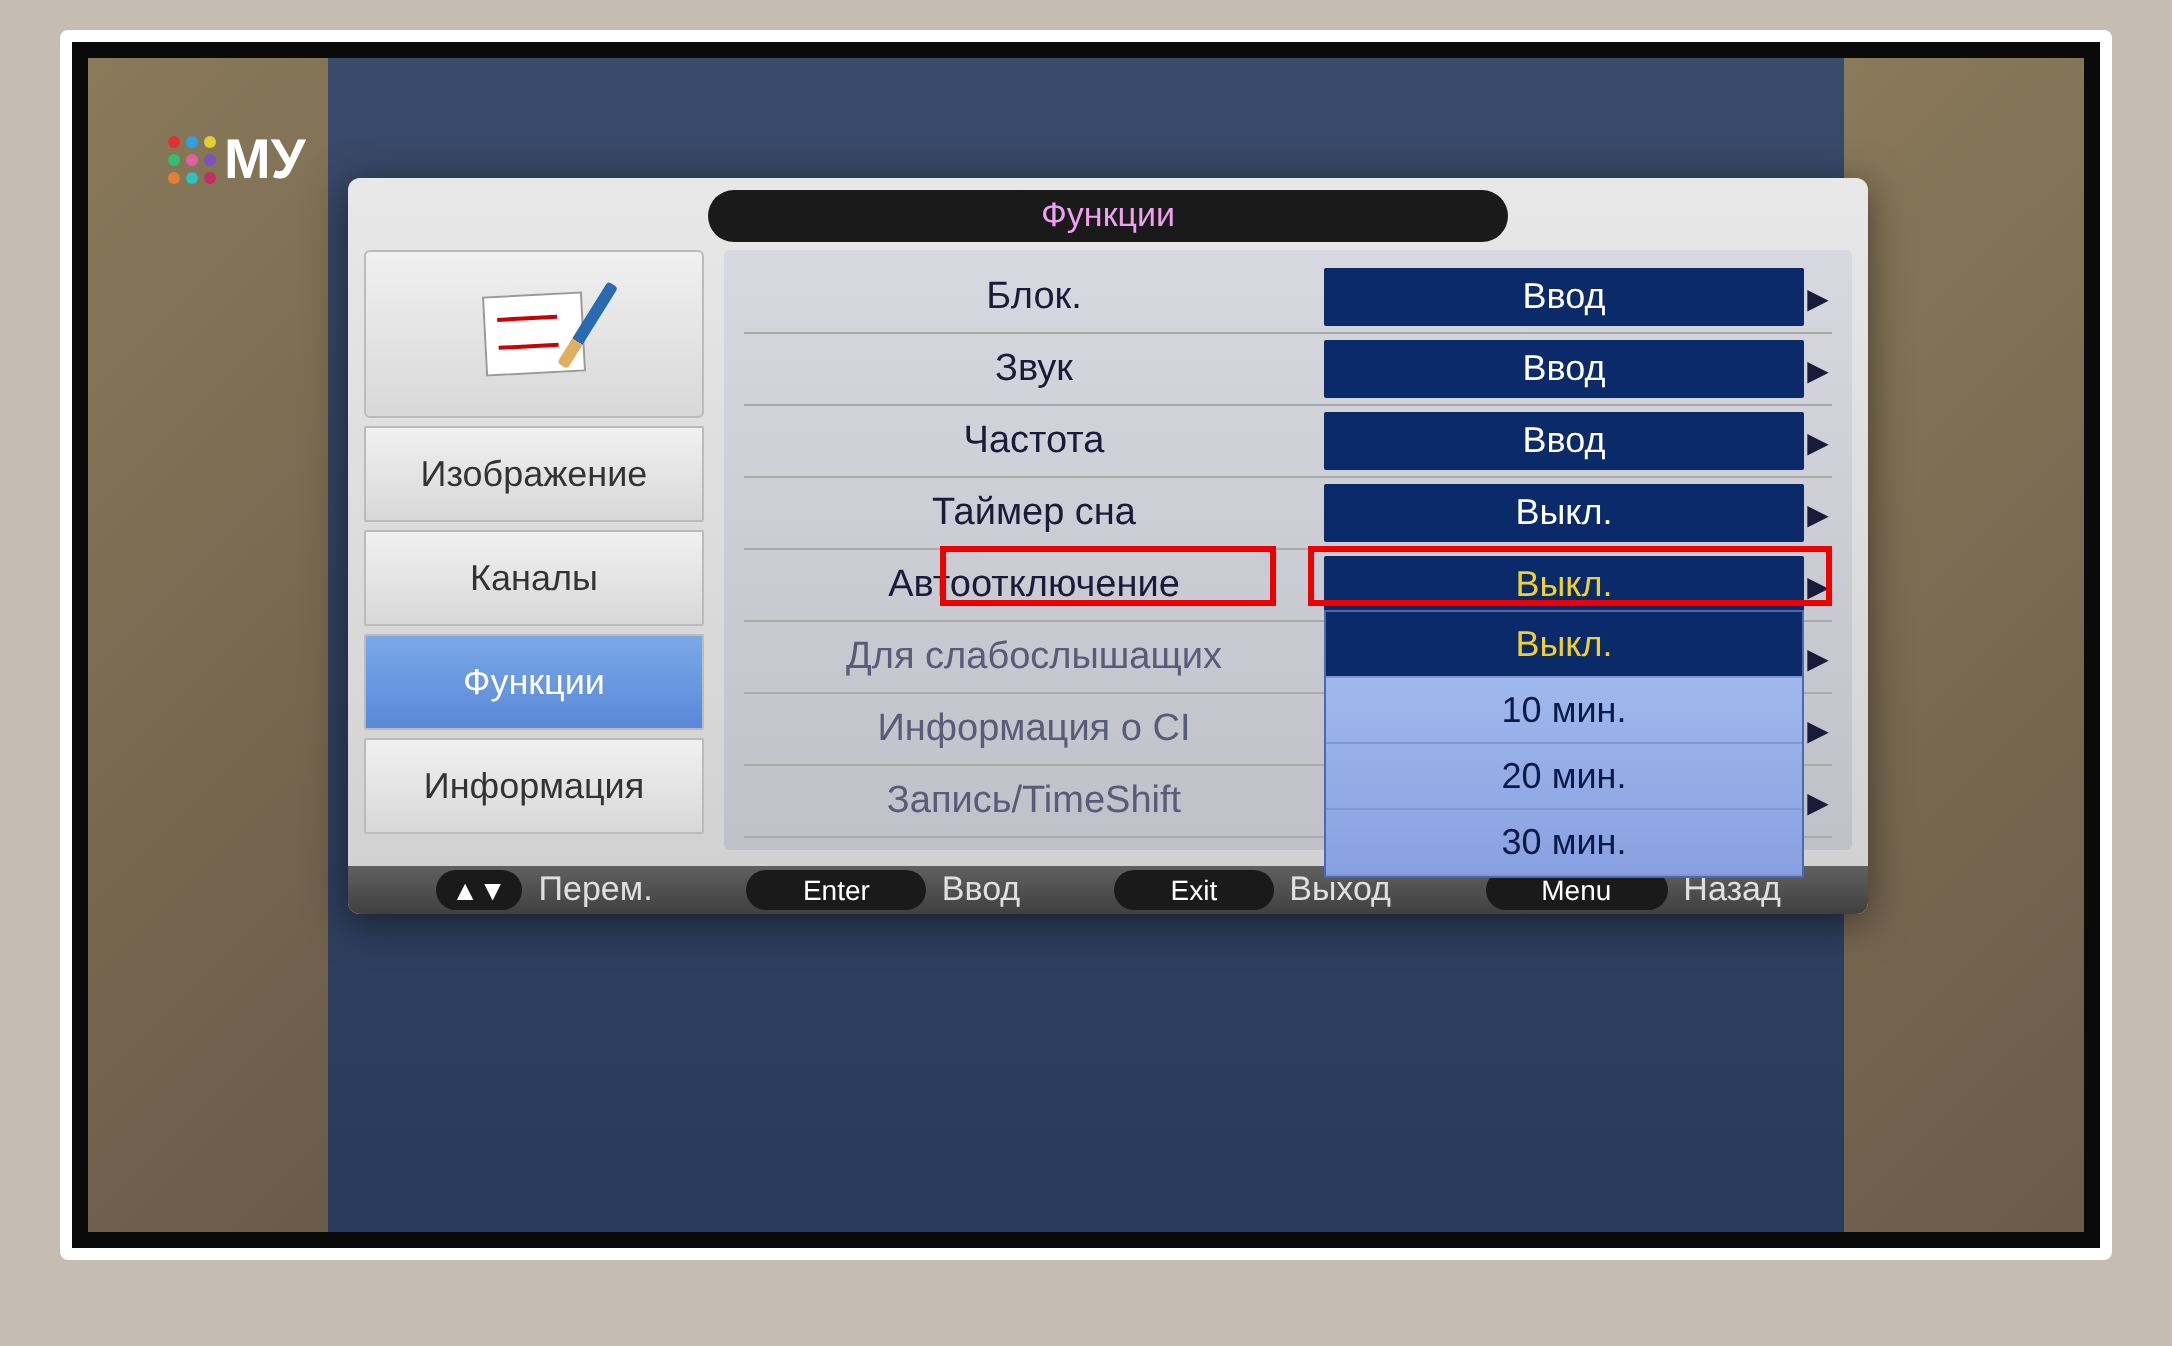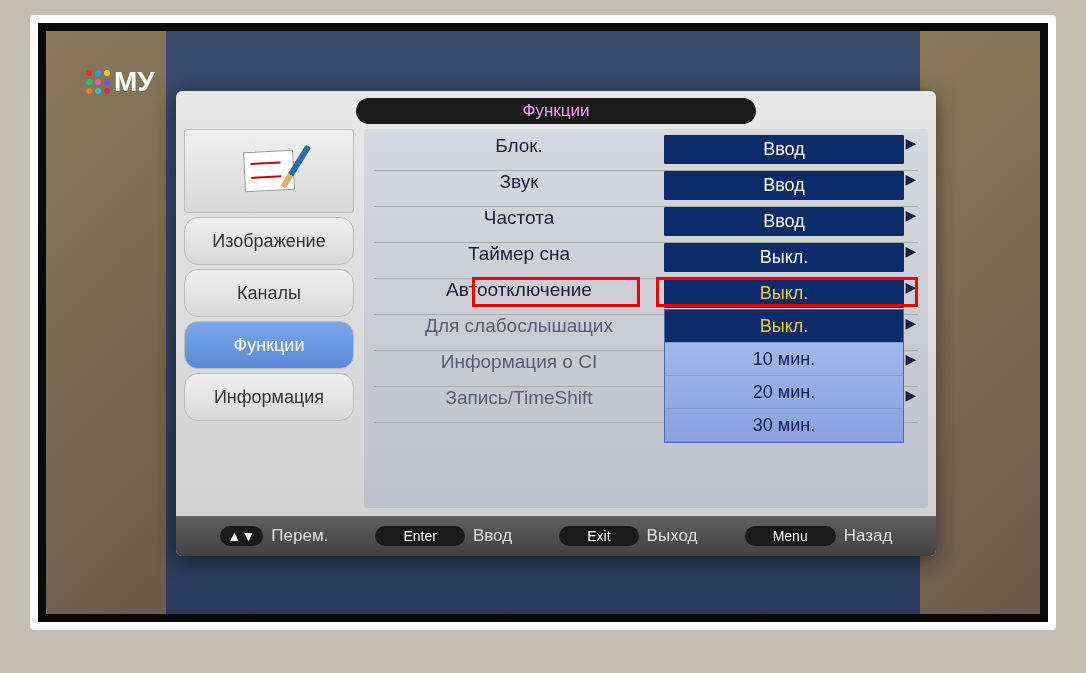--- a/index.html
+++ b/index.html
@@ -8,21 +8,21 @@
     background: #c5bdb2;
     font-family: Arial, sans-serif;
     position: relative;
     overflow: hidden;
   }
   .tv-frame {
     position: absolute;
     left: 30px; top: 15px;
     width: 1026px; height: 615px;
     background: #0a0a0a;
-    border: 8px solid #ffffff;
+    border: 6px solid #ffffff;
     border-radius: 4px;
   }
   .tv-screen {
     position: absolute;
     left: 8px; top: 8px; right: 8px; bottom: 8px;
     background: linear-gradient(180deg, #3a4a6a 0%, #2a3a5a 100%);
     overflow: hidden;
   }
   .bg-side-left, .bg-side-right {
     position: absolute; top: 0; bottom: 0; width: 120px;
@@ -34,21 +34,21 @@
     position: absolute; left: 40px; top: 35px;
     display: flex; align-items: center; gap: 4px;
   }
   .logo-dots { display: grid; grid-template-columns: repeat(3, 6px); gap: 3px; }
   .logo-dots span { width: 6px; height: 6px; border-radius: 50%; }
   .logo-text { color: #fff; font-size: 28px; font-weight: bold; }
 
   .osd-panel {
     position: absolute;
     left: 130px; top: 60px;
-    width: 760px; height: 465px;
+    width: 760px; height: 368px;
     background: linear-gradient(180deg, #e8e8e8, #d0d0d0);
     border-radius: 6px;
     box-shadow: 0 4px 20px rgba(0,0,0,0.5);
     display: flex;
     flex-direction: column;
   }
   .osd-header {
     height: 34px;
     display: flex; align-items: center; justify-content: center;
     padding: 6px 180px 0 180px;
@@ -96,40 +96,40 @@
     position: absolute; width: 6px; height: 48px;
     background: linear-gradient(180deg, #2a6ab0 70%, #e0b060 70%);
     transform: rotate(35deg);
     right: -6px; top: -8px;
     border-radius: 2px;
   }
   .sidebar-item {
     height: 48px;
     background: linear-gradient(180deg, #f0f0f0, #d8d8d8);
     border: 1px solid #bbb;
-    border-radius: 14px;
+    border-radius: 1px;
     display: flex; align-items: center; justify-content: center;
     color: #333;
     font-size: 18px;
     margin-bottom: 4px;
     cursor: pointer;
   }
   .sidebar-item.active {
     background: linear-gradient(180deg, #7aa8e8, #5a88d8);
     color: #fff;
   }
   .main-area {
     flex: 1;
     background: linear-gradient(180deg, #d8d8e0, #c0c0c8);
     border-radius: 3px;
     padding: 6px 10px;
     position: relative;
   }
   .setting-row {
-    display: flex; align-items: flex-start;
+    display: flex; align-items: center;
     height: 36px;
     border-bottom: 1px solid #aaa;
     position: relative;
   }
   .setting-label {
     flex: 1;
     text-align: center;
     color: #1a1a3a;
     font-size: 19px;
   }

